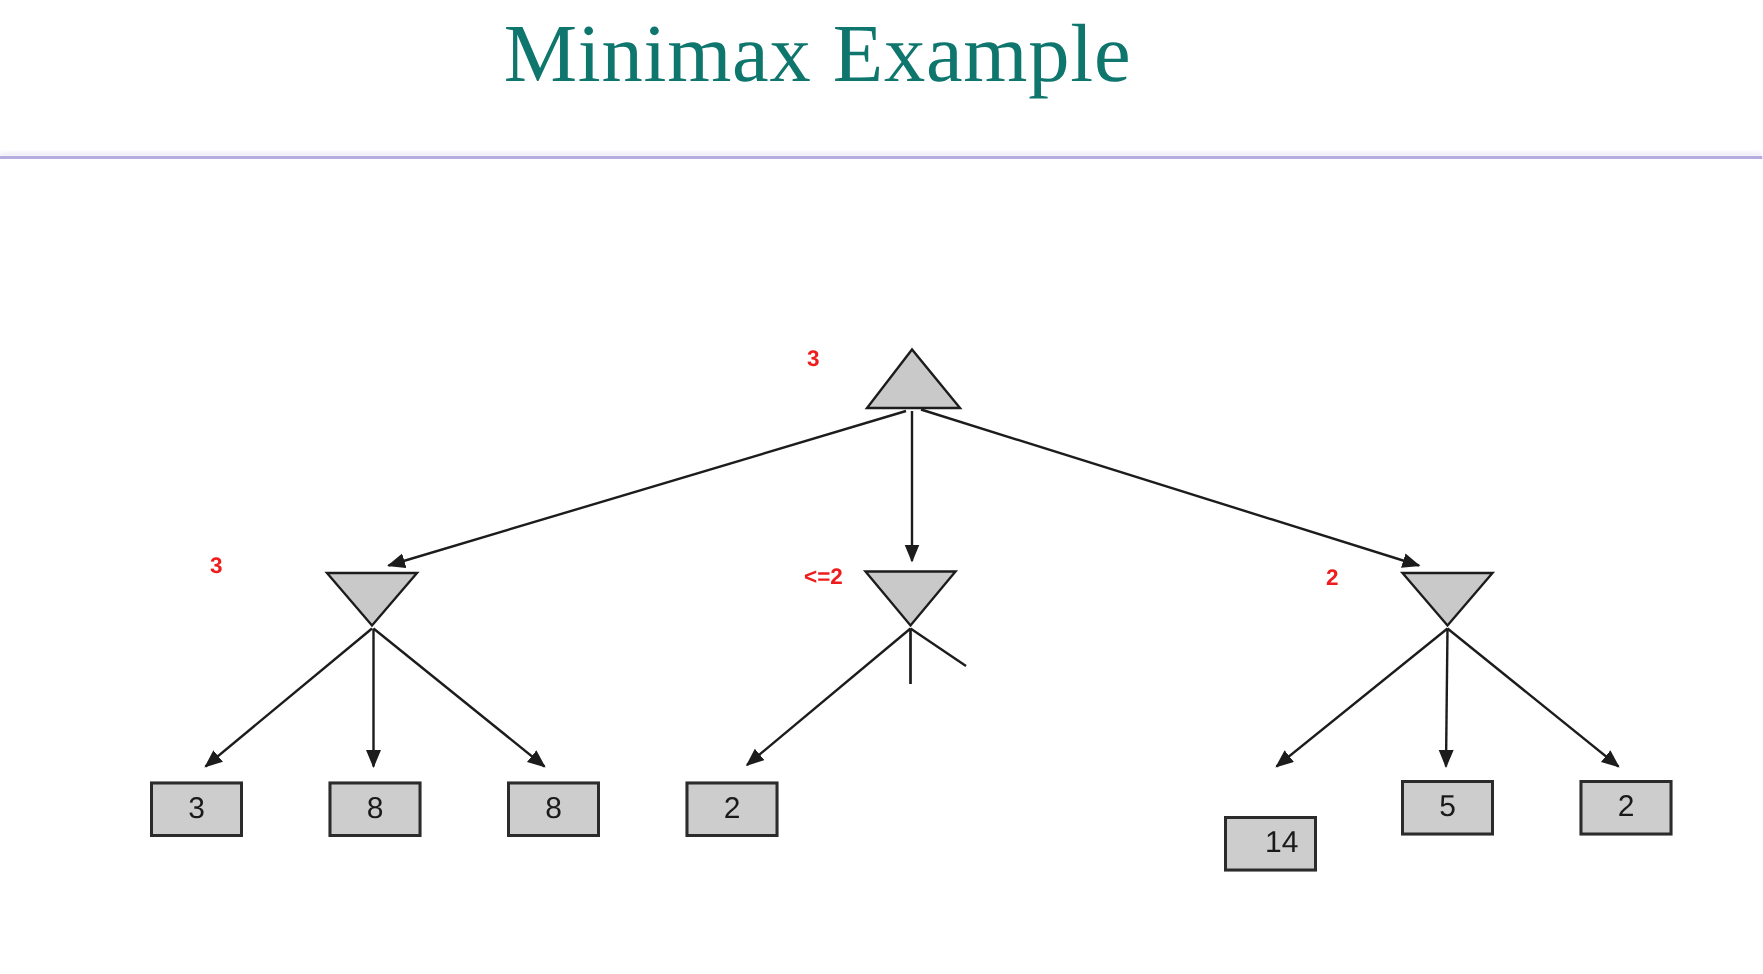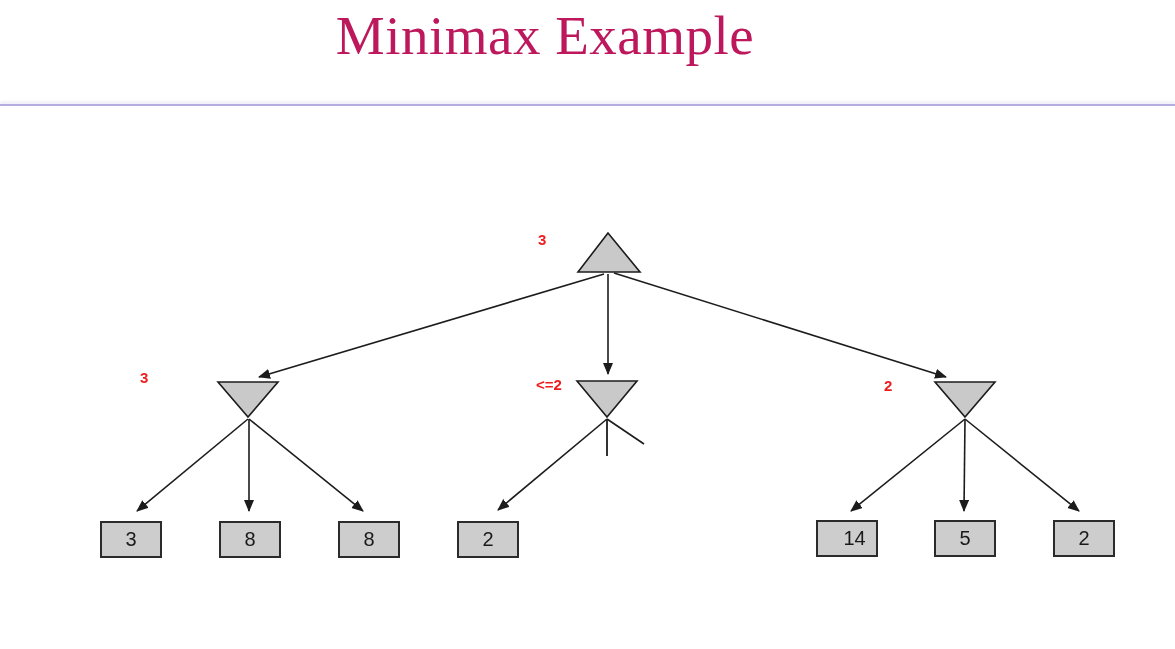--- a/index.html
+++ b/index.html
@@ -19,21 +19,21 @@
   }
   .title {
     position: absolute;
     top: 4px;
     left: 0;
     width: 1090px;
     text-align: center;
     font-family: "Liberation Serif", "DejaVu Serif", serif;
     font-size: 55px;
     font-weight: 400;
-    color: #be185d;
+    color: #0f766e;
     letter-spacing: 0.5px;
   }
   .rule {
     position: absolute;
     top: 104px;
     left: 0;
     width: 1175px;
     height: 2px;
     background: #b5acdf;
     box-shadow: 0 -2px 3px rgba(180, 172, 223, 0.35);
@@ -107,17 +107,17 @@
 
   <div class="red-label" style="left:538px; top:231px;">3</div>
   <div class="red-label" style="left:140px; top:369px;">3</div>
   <div class="red-label" style="left:536px; top:376px;">&lt;=2</div>
   <div class="red-label" style="left:884px; top:377px;">2</div>
 
   <div class="leaf-box" style="left:100px; top:521px;">3</div>
   <div class="leaf-box" style="left:219px; top:521px;">8</div>
   <div class="leaf-box" style="left:338px; top:521px;">8</div>
   <div class="leaf-box" style="left:457px; top:521px;">2</div>
-  <div class="leaf-box" style="left:816px; top:520px;padding-left:15px;">14</div>
+  <div class="leaf-box" style="left:816px; top:544px;padding-left:15px;">14</div>
   <div class="leaf-box" style="left:934px; top:520px;">5</div>
   <div class="leaf-box" style="left:1053px; top:520px;">2</div>
 
 </div>
 
 </body></html>

